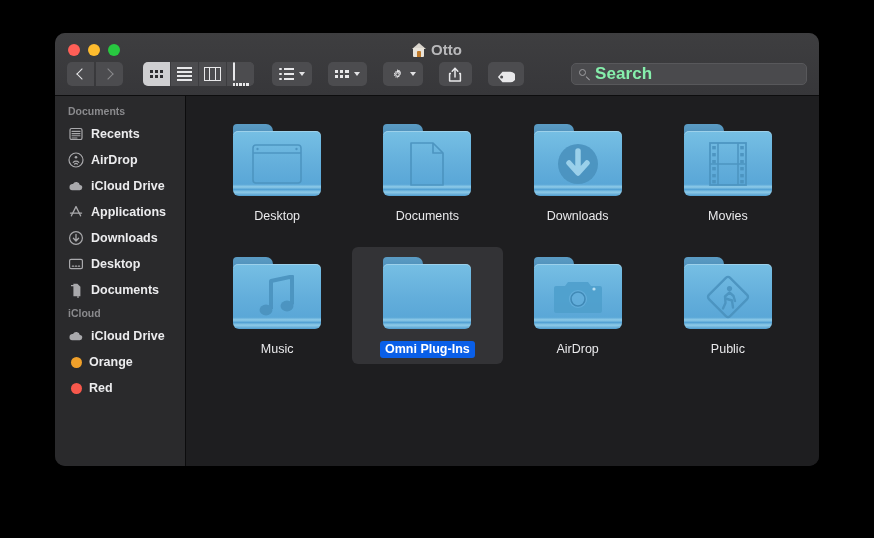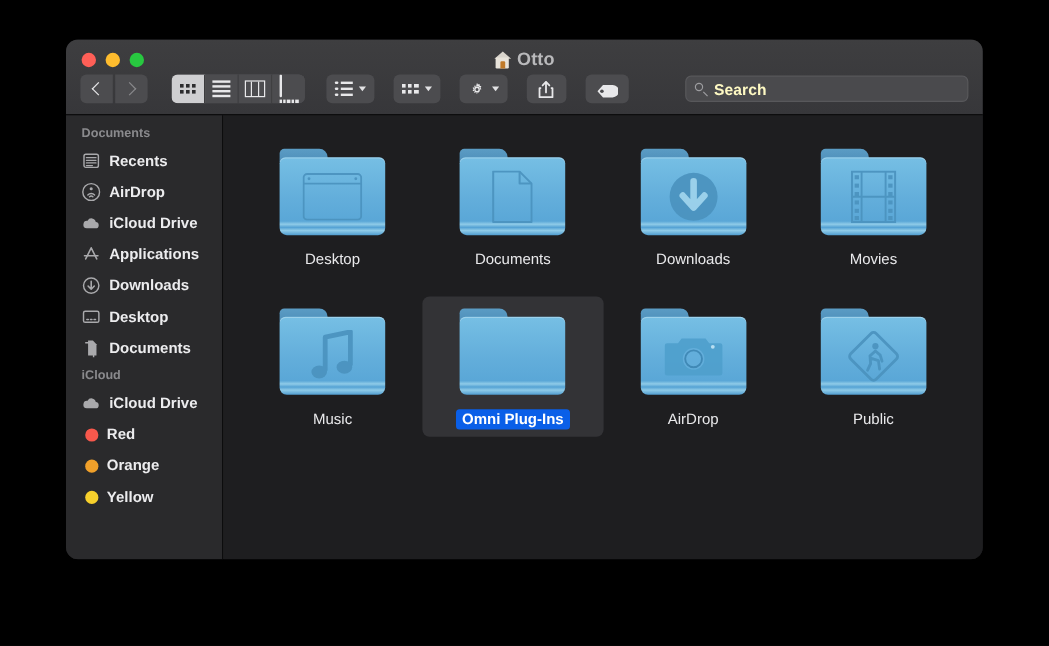--- a/index.html
+++ b/index.html
@@ -219,22 +219,22 @@
     box-sizing: border-box;
   }
   .mag .h {
     position: absolute; left: 6.5px; top: 7px;
     width: 4.5px; height: 1.3px;
     background: #9d9da0;
     transform: rotate(45deg);
     transform-origin: left center;
   }
   .search-ph {
-    color: #fef9c3;
-    font-size: 13px;
+    color: #86efac;
+    font-size: 17px;
     font-weight: bold;
     letter-spacing: 0.1px;
     text-align: right;
   }
 
   
   .body-row { flex: 1; display: flex; min-height: 0; }
 
   .sidebar {
     width: 131px;
@@ -561,30 +561,26 @@
         <span class="sb-ico">
           <svg width="16" height="16" viewBox="0 0 16 16">
             <path d="M4.3 12.3h7.2a2.6 2.6 0 00.3-5.2 3.6 3.6 0 00-6.8-1.1 2.9 2.9 0 00-.7 6.3z" fill="#a9a9ac"></path>
           </svg>
         </span>
         <span>iCloud Drive</span>
       </div>
 
 
       <div class="sb-item">
+        <span class="tag-dot" style="background:#f0a02a"></span>
+        <span>Orange</span>
+      </div>
+      <div class="sb-item">
         <span class="tag-dot" style="background:#f7584c"></span>
         <span>Red</span>
-      </div>
-      <div class="sb-item">
-        <span class="tag-dot" style="background:#f0a02a"></span>
-        <span>Orange</span>
-      </div>
-      <div class="sb-item">
-        <span class="tag-dot" style="background:#f7d02c"></span>
-        <span>Yellow</span>
       </div>
 
     </div>
 
     <div class="content">
       <div class="grid">
 
         <div class="cell">
           <div class="folder">
             <div class="tab"></div>

